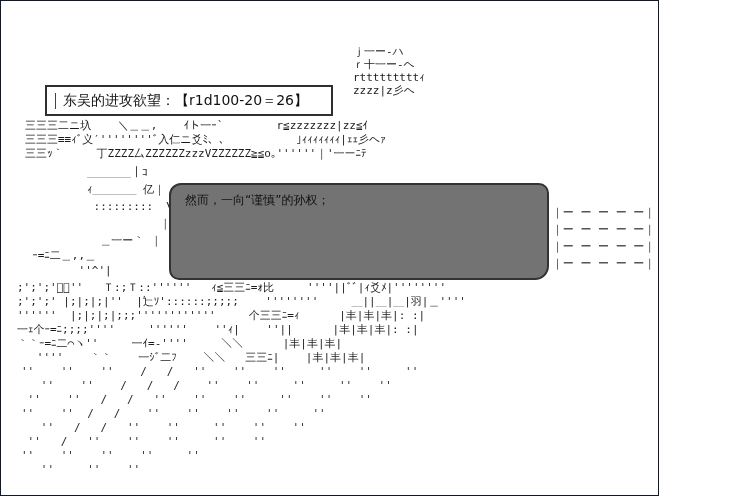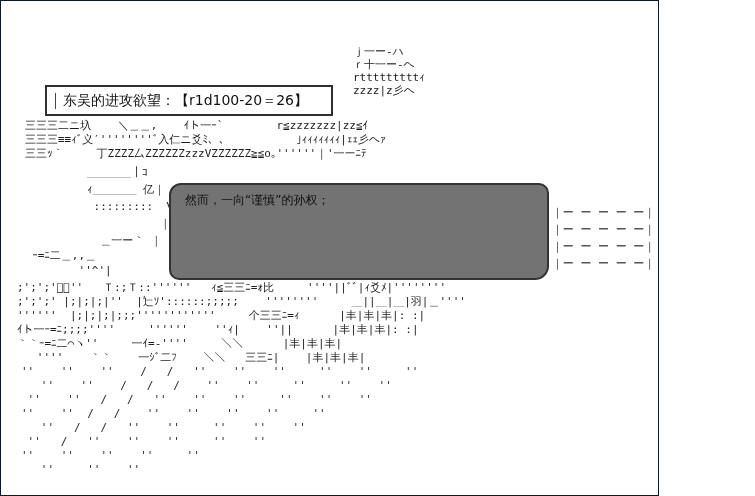--- a/index.html
+++ b/index.html
@@ -85,21 +85,21 @@
 ｜ー ー ー ー ー｜
 ｜ー ー ー ー ー｜
 ｜ー ー ー ー ー｜</pre>
 
   <pre class="aa" id="aa-mid">  ｰ=ﾆ二＿,,＿
          ''^'|                      ｸｸｸｸ|        ｢ー-｣＿＿|</pre>
 
   <pre class="aa" id="aa-body">;';';'ﾞﾞ''   Ｔ:;Ｔ::''''''   ｨ≦三三ﾆ=ｫ比     ''''||ﾞﾞ|ｨ爻ﾒ|''''''''
 ;';';' |;|;|;|''  |辷ｿ'::::::;;;;;    ''''''''     ＿||＿|＿|羽|＿''''
 ''''''  |;|;|;|;;;''''''''''''     个三三ﾆ=ｨ      |丰|丰|丰|: :|
-ｲト一ｰ=ﾆ;;;;''''     ''''''    ''ｨ|    ''||      |丰|丰|丰|: :|
+一ｪ个ｰ=ﾆ;;;;''''     ''''''    ''ｨ|    ''||      |丰|丰|丰|: :|
 ｀｀ｰ=ﾆ二⌒ヽ''     一ｲ=-''''     ＼＼      |丰|丰|丰|
    ''''    ｀｀    一ｼﾞ二ﾌ    ＼＼   三三ﾆ|    |丰|丰|丰|</pre>
 
   <pre class="aa" id="aa-ground">''    ''    ''    /   /   ''    ''    ''     ''    ''     ''
    ''    ''    /   /   /    ''    ''     ''     ''    ''
  ''    ''   /   /   ''    ''    ''     ''    ''    ''
 ''    ''  /   /    ''    ''    ''    ''     ''
    ''   /   /   ''    ''     ''    ''    ''
  ''   /   ''    ''    ''     ''    ''
 ''    ''    ''    ''     ''

